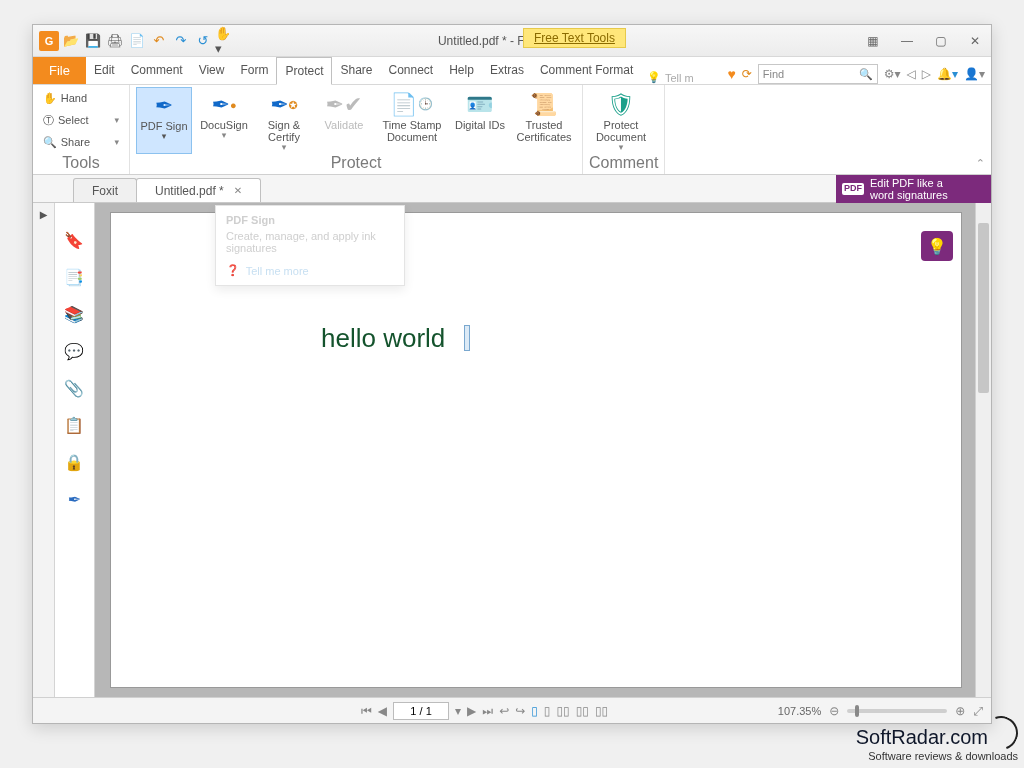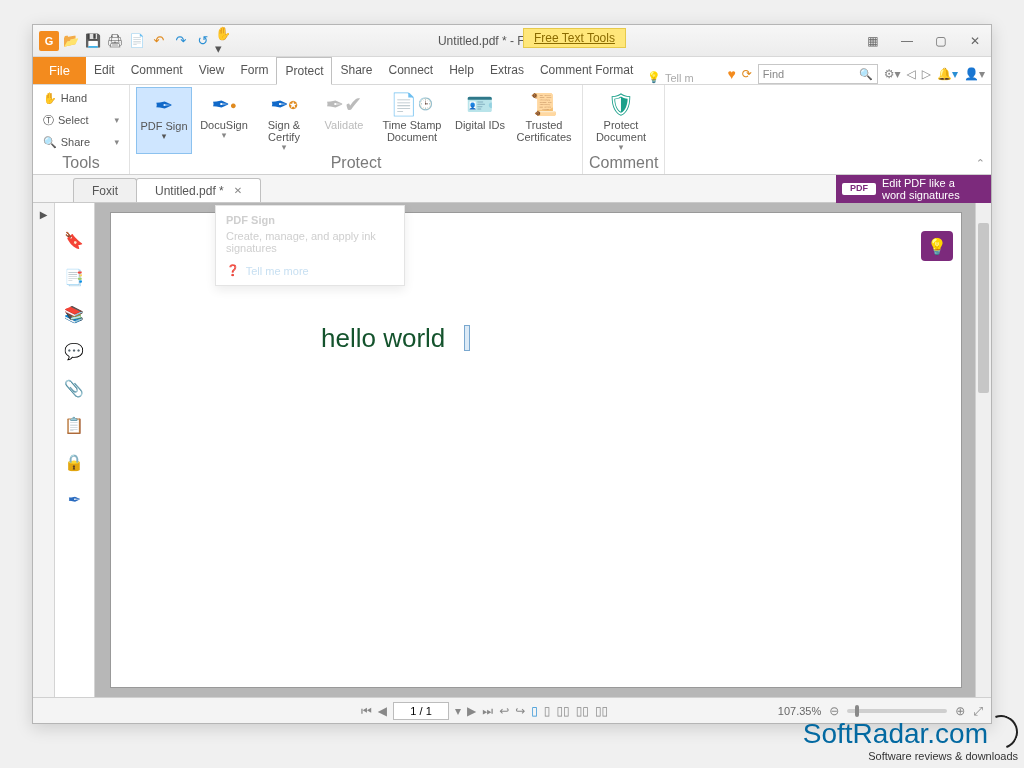--- a/index.html
+++ b/index.html
@@ -42,21 +42,21 @@
 .ribbon .collapse { position:absolute; right:6px; bottom:4px; color:#999; font-size:11px; cursor:pointer; }
 
 
 .doctabs { height:28px; background:#f5f5f5; border-bottom:1px solid #c9c9c9; display:flex; align-items:flex-end; font-size:12px; position:relative; }
 .doctabs .spacer { width:40px; }
 .doctab { height:24px; padding:0 18px; border:1px solid #c0c0c0; border-bottom:none; background:#f0f0f0; margin-right:-1px; display:flex; align-items:center; cursor:pointer; border-radius:3px 3px 0 0; color:#555; }
 .doctab.cur { background:#fff; }
 .doctab .x { margin-left:10px; color:#888; font-size:10px; }
 .doctabs .dd { margin-left:auto; color:#555; padding-right:8px; font-size:10px; cursor:pointer; }
 .purple { position:absolute; right:0; top:0; height:28px; width:155px; background:#7c2a7c; color:#fff; font-size:11px; display:flex; align-items:center; gap:6px; padding:0 6px; cursor:pointer; line-height:1.1; }
-.purple .pdficon { background:#fff; color:#7c2a7c; font-size:9px; padding:1px 8px; border-radius:2px; font-weight:bold; }
+.purple .pdficon { background:#fff; color:#7c2a7c; font-size:9px; padding:1px 2px; border-radius:2px; font-weight:bold; }
 
 
 .work { position:relative; height:calc(100% - 32px - 28px - 90px - 28px - 26px); display:flex; }
 .nav-toggle { width:22px; background:#f3f3f3; border-right:1px solid #d4d4d4; display:flex; align-items:flex-start; justify-content:center; padding-top:6px; font-size:10px; color:#555; cursor:pointer; }
 .navpanel { width:40px; background:#fff; border-right:1px solid #d4d4d4; display:flex; flex-direction:column; align-items:center; gap:18px; padding-top:28px; }
 .navpanel span { font-size:16px; color:#2a6bbf; cursor:pointer; }
 .navpanel .orange { color:#e08a1e; }
 .page-area { flex:1; background:#b7b7b7; position:relative; overflow:hidden; }
 .page { position:absolute; left:16px; top:10px; right:30px; bottom:10px; background:#fff; box-shadow:0 0 0 1px #999; }
 .doc-text { position:absolute; left:210px; top:110px; color:#14532d; font-family:Liberation Sans, sans-serif; font-size:26px; }
@@ -74,21 +74,21 @@
 .status { height:26px; background:#f4f4f4; border-top:1px solid #d0d0d0; display:flex; align-items:center; gap:10px; font-size:11px; color:#666; padding:0 8px; }
 .status .pg-input { border:1px solid #bcbcbc; width:56px; height:18px; text-align:center; font-size:11px; }
 .status .navset { display:flex; gap:6px; margin-left:320px; align-items:center; }
 .status .ico { cursor:pointer; color:#888; font-size:12px; }
 .status .zoom { margin-left:auto; display:flex; align-items:center; gap:8px; }
 .status .ztrack { width:100px; height:4px; background:#cfcfcf; position:relative; border-radius:2px; }
 .status .ztrack::after { content:""; position:absolute; left:8px; top:-4px; width:4px; height:12px; background:#888; border-radius:2px; }
 
 
 .watermark { position:absolute; right:6px; bottom:6px; text-align:right; font-family:Georgia,serif; }
-.watermark .big { font-size:28px; color:#0369a1; }
+.watermark .big { font-size:20px; color:#0f172a; }
 .watermark .sub { font-size:11px; color:#333; }
 .watermark .arc { display:inline-block; width:34px; height:34px; border:2px solid #222; border-radius:50%; border-left-color:transparent; border-bottom-color:transparent; transform:rotate(25deg); vertical-align:-6px; margin-left:-4px; }
 </style>
 </head>
 <body>
 
 <div class="window">
 
   <div class="qat">
     <div class="qicons">

